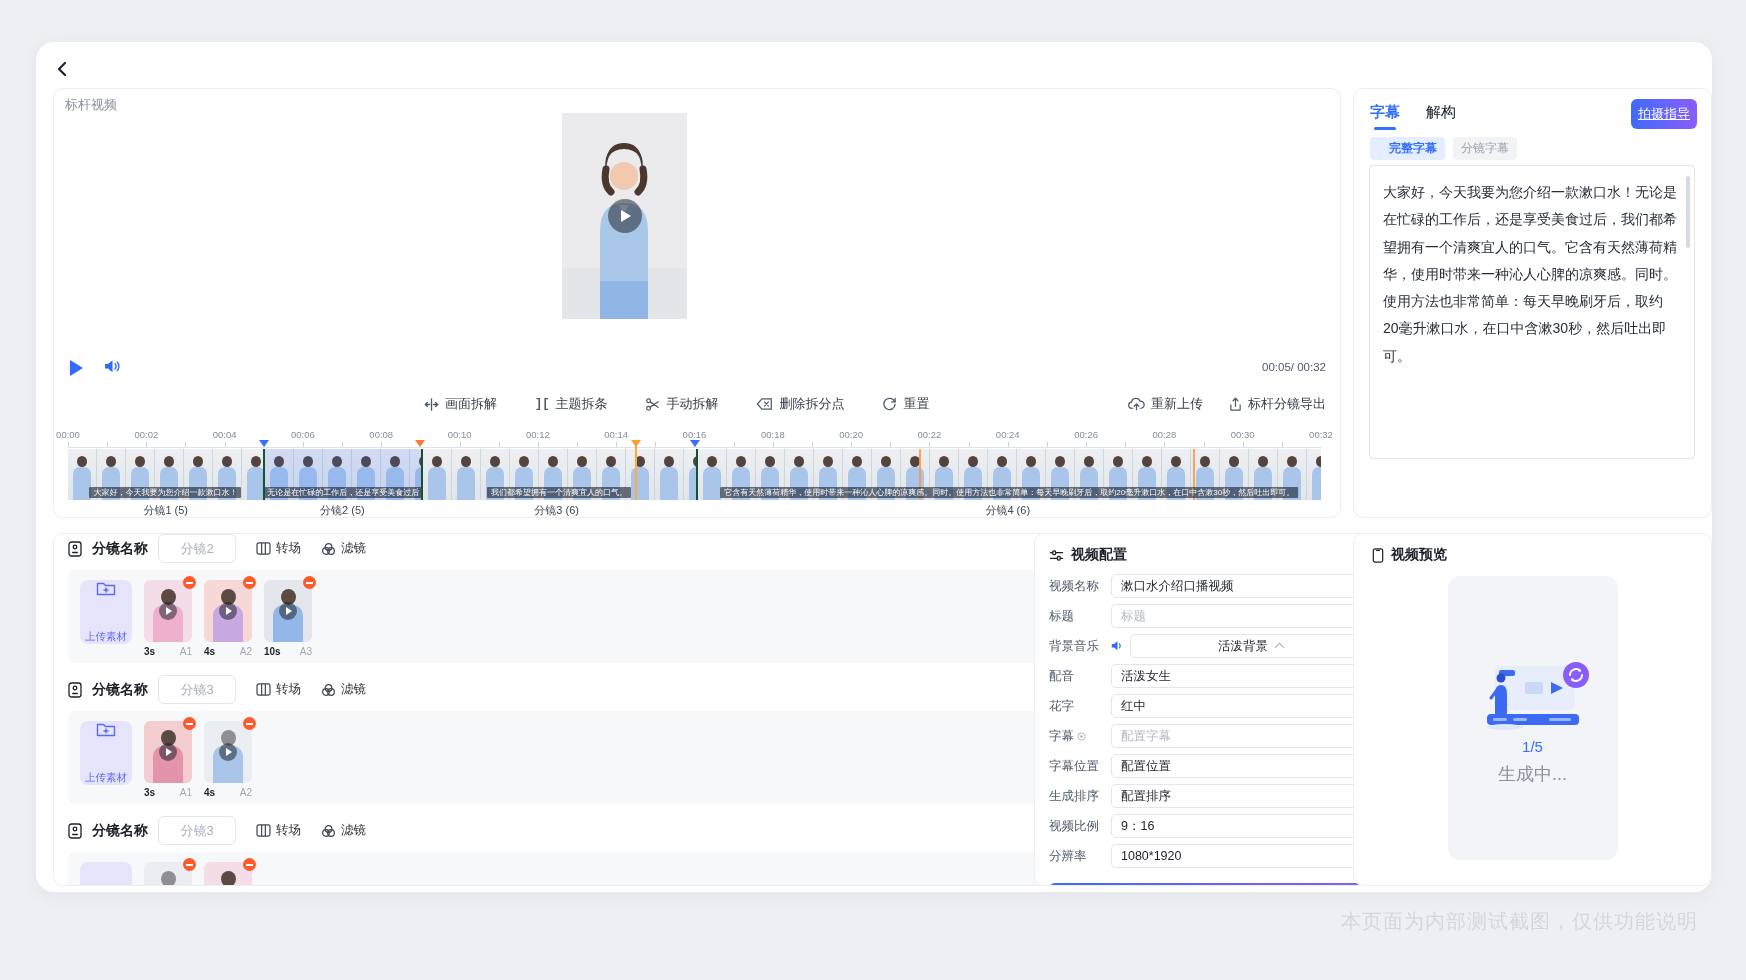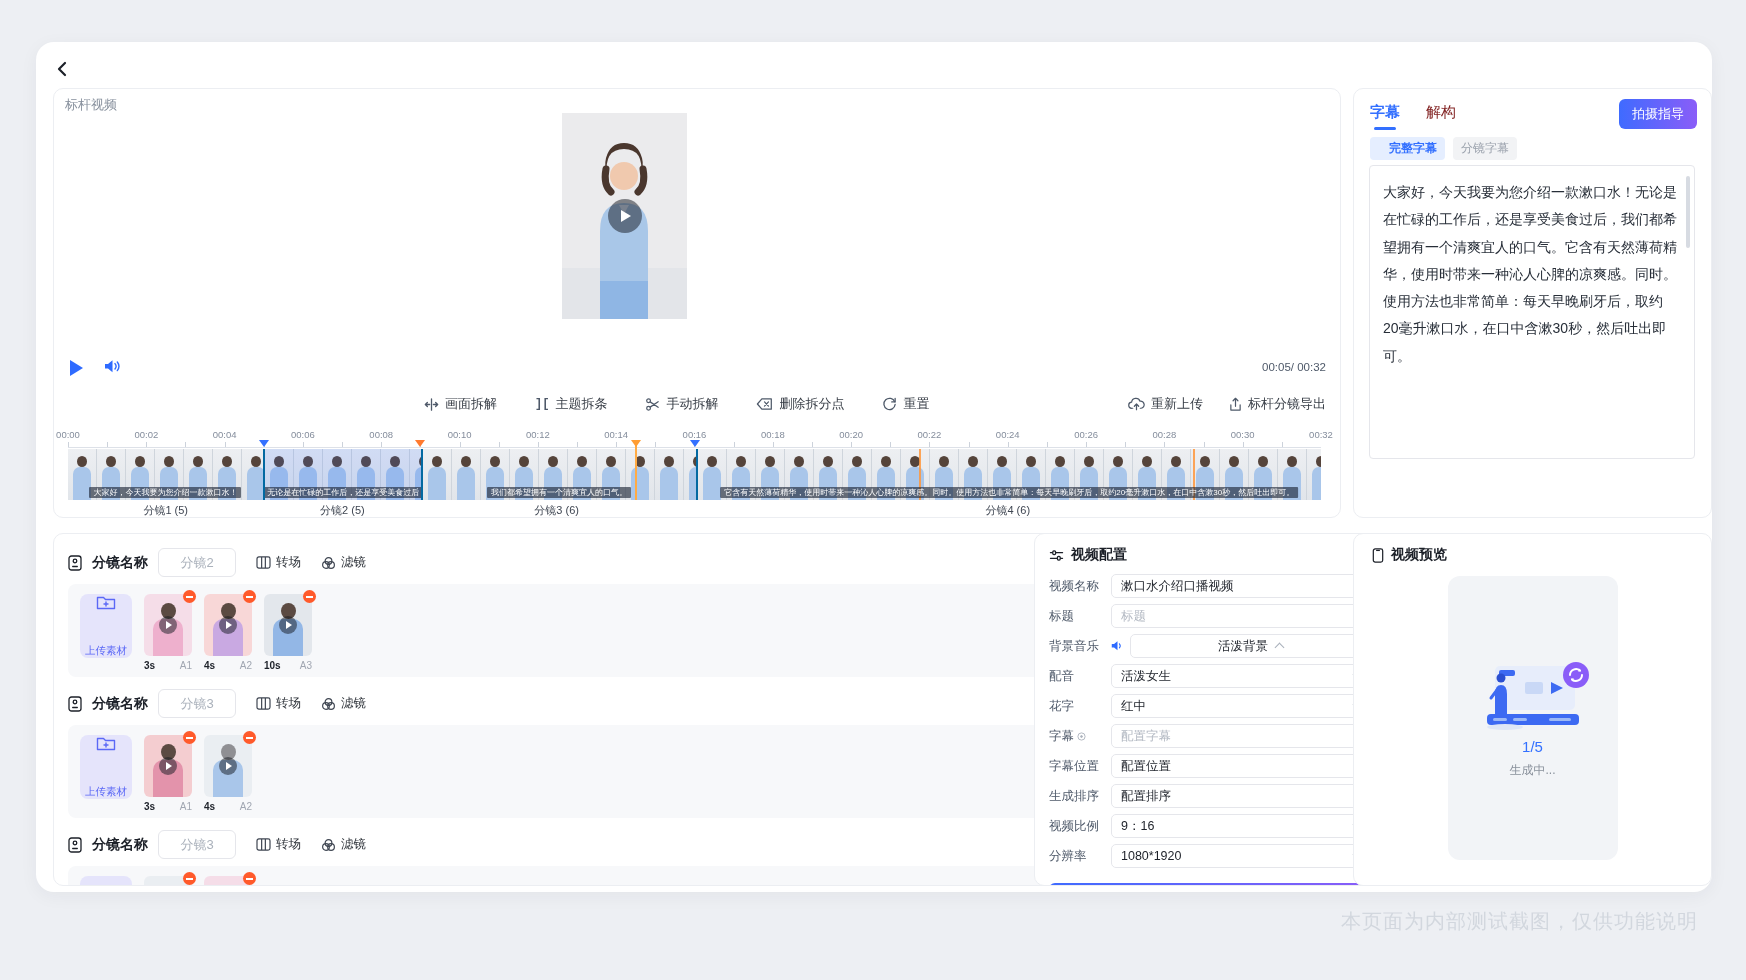--- a/index.html
+++ b/index.html
@@ -34,21 +34,21 @@
   .tb-item{display:flex;align-items:center;gap:6px;font-size:13px;color:#363c45;cursor:pointer;white-space:nowrap;}
   .tb-item svg{color:#4e5969;}
   .brk{font-weight:bold;font-size:12px;color:#4e5969;font-family:"Liberation Mono","DejaVu Sans Mono",monospace;}
 
   
   .timeline{position:absolute;left:14px;top:340px;width:1253px;height:76px;}
   .ruler{position:absolute;left:0;top:0;width:100%;height:10px;}
   .ruler span{position:absolute;top:0;transform:translateX(-50%);font-size:9.5px;color:#848d9c;white-space:nowrap;}
   .tickline{position:absolute;left:0;top:13px;width:100%;height:5px;
      background:repeating-linear-gradient(to right,#ccd2db 0 1px,transparent 1px 3.125%);border-bottom:1px solid #dde1e8;}
-  .strip{position:absolute;left:0;top:20px;width:100%;height:51px;background:#0369a1;display:flex;gap:2px;}
+  .strip{position:absolute;left:0;top:20px;width:100%;height:51px;background:#14532d;display:flex;gap:2px;}
   .seg{position:relative;height:100%;overflow:hidden;}
   .frames{position:absolute;inset:0;display:flex;overflow:hidden;}
   .frame{position:relative;flex:0 0 28px;height:100%;background:linear-gradient(#edeff2,#e1e5ea);border-right:1px solid #cfd5dc;}
   .frame::before{content:"";position:absolute;left:50%;top:7px;width:10px;height:11px;margin-left:-5px;border-radius:50%;background:#55443b;}
   .frame::after{content:"";position:absolute;left:50%;top:18px;width:18px;height:34px;margin-left:-9px;border-radius:7px 7px 0 0;background:#a9c6ea;}
   .seg.selected{box-shadow:inset 0 0 0 2px #3370ff;}
   .seg.selected .tint{position:absolute;inset:0;background:rgba(51,112,255,.15);}
   .cap{position:absolute;bottom:2px;left:50%;transform:translateX(-50%);max-width:97%;overflow:hidden;
        white-space:nowrap;font-size:8px;line-height:11px;color:#fff;background:rgba(24,32,48,.62);padding:0 4px;border-radius:1px;}
   .subsplit{position:absolute;top:0;width:2px;height:100%;background:rgba(255,150,60,.85);}
@@ -56,35 +56,35 @@
         border:5px solid transparent;border-top:7px solid #3370ff;}
   .flag.orange{border-top-color:#ff7a2f;}
   .playhead{position:absolute;top:11px;width:2px;height:60px;background:#ffab45;transform:translateX(-50%);}
   .playhead::before{content:"";position:absolute;left:-4px;top:0;border:5px solid transparent;border-top:7px solid #ff9d33;}
   .seg-labels{position:absolute;left:0;top:74px;width:100%;height:14px;}
   .seg-labels span{position:absolute;transform:translateX(-50%);font-size:11px;color:#3f4652;white-space:nowrap;}
 
   
   .p-sub{left:1317px;top:46px;width:359px;height:430px;}
   .tabs{position:absolute;left:16px;top:14px;display:flex;gap:26px;}
-  .tab{font-size:15px;color:#7f1d1d;cursor:pointer;position:relative;padding-bottom:8px;}
+  .tab{font-size:15px;color:#0f172a;cursor:pointer;position:relative;padding-bottom:8px;}
   .tab.active{color:#3370ff;font-weight:bold;}
   .tab.active::after{content:"";position:absolute;left:50%;bottom:0;transform:translateX(-50%);width:22px;height:3px;border-radius:2px;background:#3370ff;}
-  .guide-btn{position:absolute;right:14px;top:10px;padding:6px 13px;border-radius:6px;border:none;cursor:pointer;
-     background:linear-gradient(90deg,#3f6bff,#8a5df8);color:#fff;font-size:13px;font-family:inherit;}
+  .guide-btn{position:absolute;right:14px;top:10px;padding:6px 7px;border-radius:6px;border:none;cursor:pointer;
+     background:linear-gradient(90deg,#3f6bff,#8a5df8);color:#fff;font-size:13px;font-family:inherit;text-decoration:underline;}
   .pills{position:absolute;left:16px;top:48px;display:flex;gap:8px;}
   .pill{font-size:12px;padding:3px 8px;border-radius:4px;cursor:pointer;}
   .pill.active{background:#e5eeff;color:#3370ff;font-weight:bold;padding-left:19px;}
   .pill.idle{background:#f2f3f5;color:#9aa1ac;}
   .sub-box{position:absolute;left:15px;top:76px;width:326px;height:294px;border:1px solid #e5e6eb;border-radius:4px;box-sizing:border-box;
      padding:13px 16px 0 13px;font-size:14px;line-height:1.95;color:#272e38;overflow:hidden;}
   .sub-scroll{position:absolute;right:4px;top:10px;width:4px;height:72px;border-radius:2px;background:#d7dbe2;}
 
   
-  .p-board{left:17px;top:491px;width:1116px;height:353px;padding:15px 14px;overflow:hidden;}
+  .p-board{left:17px;top:491px;width:1116px;height:353px;padding:1px 14px;overflow:hidden;}
   .row-head{display:flex;align-items:center;gap:10px;height:27px;margin-bottom:8px;color:#1d2129;}
   .row-head .ttl{font-size:14px;font-weight:bold;}
   .name-input{width:72px;height:25px;border:1px solid #e5e6eb;border-radius:6px;text-align:center;font-size:13px;color:#aab1bb;
       font-family:inherit;outline:none;background:#fff;}
   .mini-act{display:flex;align-items:center;gap:5px;font-size:12.5px;color:#2a2f36;cursor:pointer;margin-left:10px;}
   .mini-act svg{color:#3f4652;}
   .band{background:#f7f8fa;border-radius:8px;padding:10px 12px 6px;display:flex;gap:12px;margin-bottom:13px;}
   .upload{width:52px;height:64px;border-radius:8px;background:#e5e4fb;display:flex;flex-direction:column;align-items:center;justify-content:space-between;gap:5px;cursor:pointer;}
   .upload span{font-size:10.5px;color:#5b68f6;}
   .clip{display:flex;flex-direction:column;width:48px;}
@@ -123,21 +123,21 @@
       background:linear-gradient(90deg,#3f6bff,#8a5df8);color:#fff;font-size:13px;}
   .cfg-scroll{position:absolute;right:3px;top:50px;width:4px;height:150px;border-radius:2px;background:#e4e7ec;}
   .spk{color:#2f6bff;flex:0 0 auto;margin-right:6px;}
 
   
   .p-prev{left:1317px;top:491px;width:359px;height:353px;padding:12px 18px;}
   .prev-head{display:flex;align-items:center;gap:7px;font-size:14px;font-weight:bold;}
   .phone{position:absolute;left:50%;top:42px;transform:translateX(-50%);width:170px;height:284px;background:#f2f4f7;border-radius:12px;}
   .illus{position:absolute;left:50%;top:84px;transform:translateX(-50%);}
   .prog{position:absolute;left:0;top:162px;width:100%;text-align:center;font-size:15px;color:#3370ff;}
-  .status{position:absolute;left:0;top:186px;width:100%;text-align:center;font-size:12px;color:#8a919c;}
+  .status{position:absolute;left:0;top:186px;width:100%;text-align:center;font-size:18px;color:#8a919c;}
 
   .watermark{position:absolute;right:48px;top:908px;font-size:20px;color:#d2d7de;letter-spacing:1px;}
   svg{display:block;}
 </style>
 </head>
 <body>
 
 <div class="app">
 
   <div class="back-btn">

